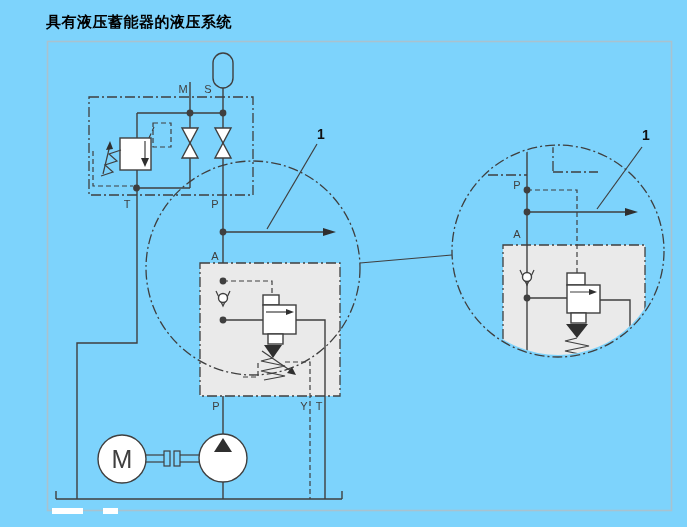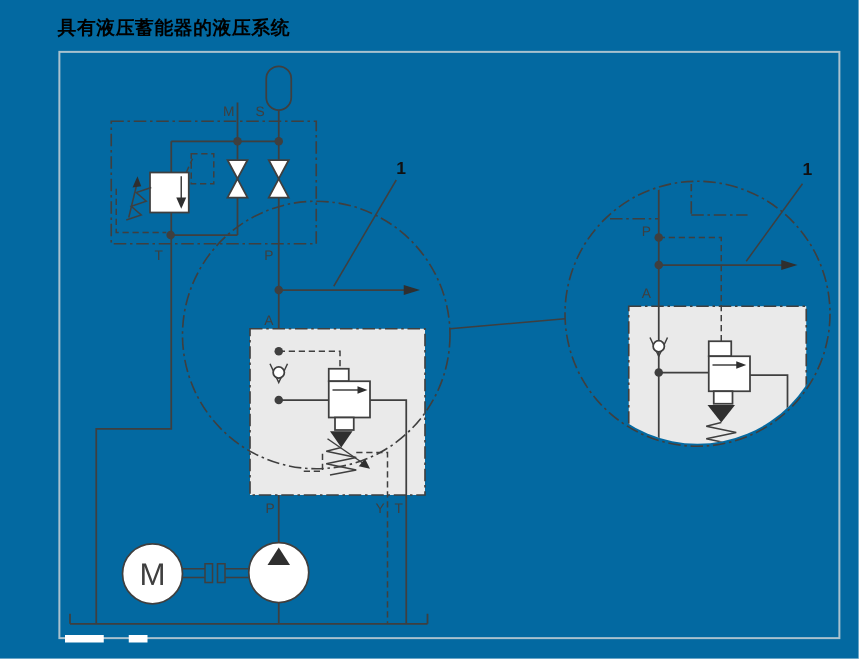--- a/index.html
+++ b/index.html
@@ -1,16 +1,16 @@
 <!DOCTYPE html>
 <html><head>
 <meta charset="utf-8">
 <style>
   html,body{margin:0;padding:0;background:#ffffff;}
-  #stage{position:relative;width:687px;height:527px;background:#0369a1;overflow:hidden;
+  #stage{position:relative;width:687px;height:527px;background:#7dd3fc;overflow:hidden;
          font-family:"Liberation Sans",sans-serif;}
   #doc-title{position:absolute;left:46px;top:13px;font-size:15px;font-weight:bold;color:#000;
              letter-spacing:0.5px;white-space:nowrap;}
   svg{position:absolute;left:0;top:0;}
   .ln{fill:none;stroke:#3f3f3f;stroke-width:1.4;}
   .thin{fill:none;stroke:#3f3f3f;stroke-width:1.2;}
   .dd{fill:none;stroke:#3f3f3f;stroke-width:1.3;stroke-dasharray:10 3 2 3;}
   .dash{fill:none;stroke:#3f3f3f;stroke-width:1.2;stroke-dasharray:5 3;}
   .grayfill{fill:#eaeaea;stroke:none;}
   .whitefill{fill:#ffffff;stroke:#3f3f3f;stroke-width:1.4;}

